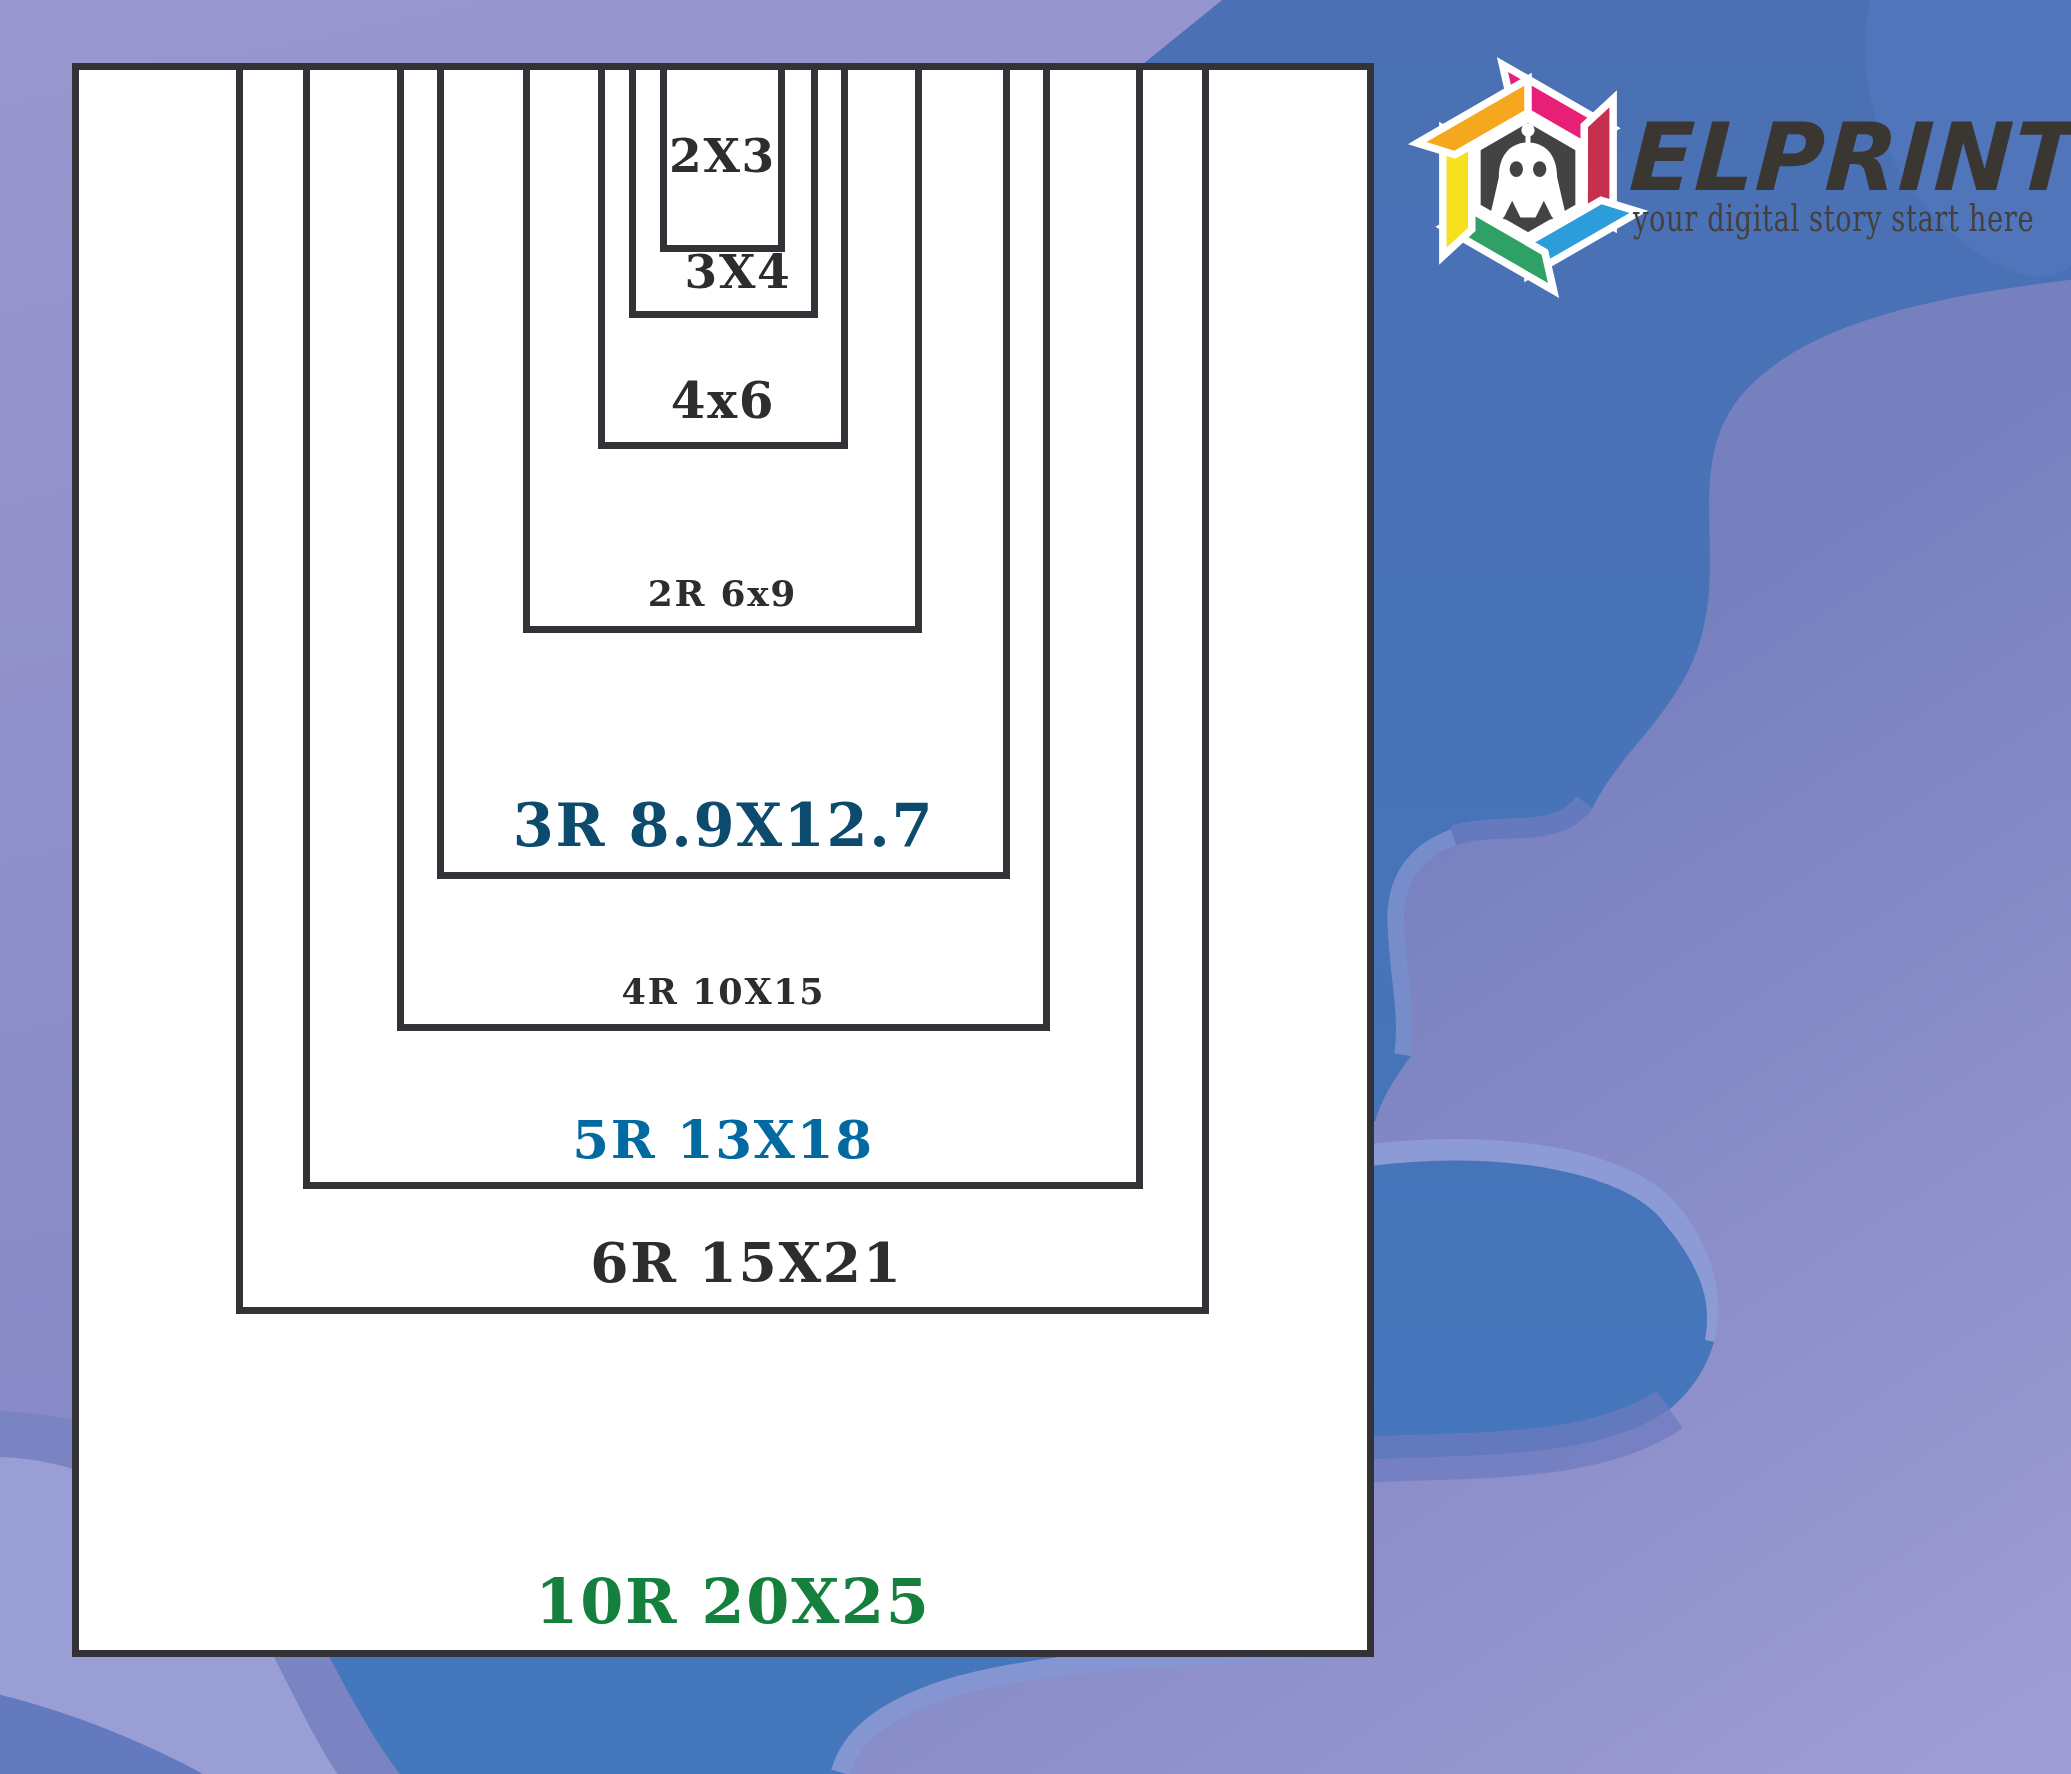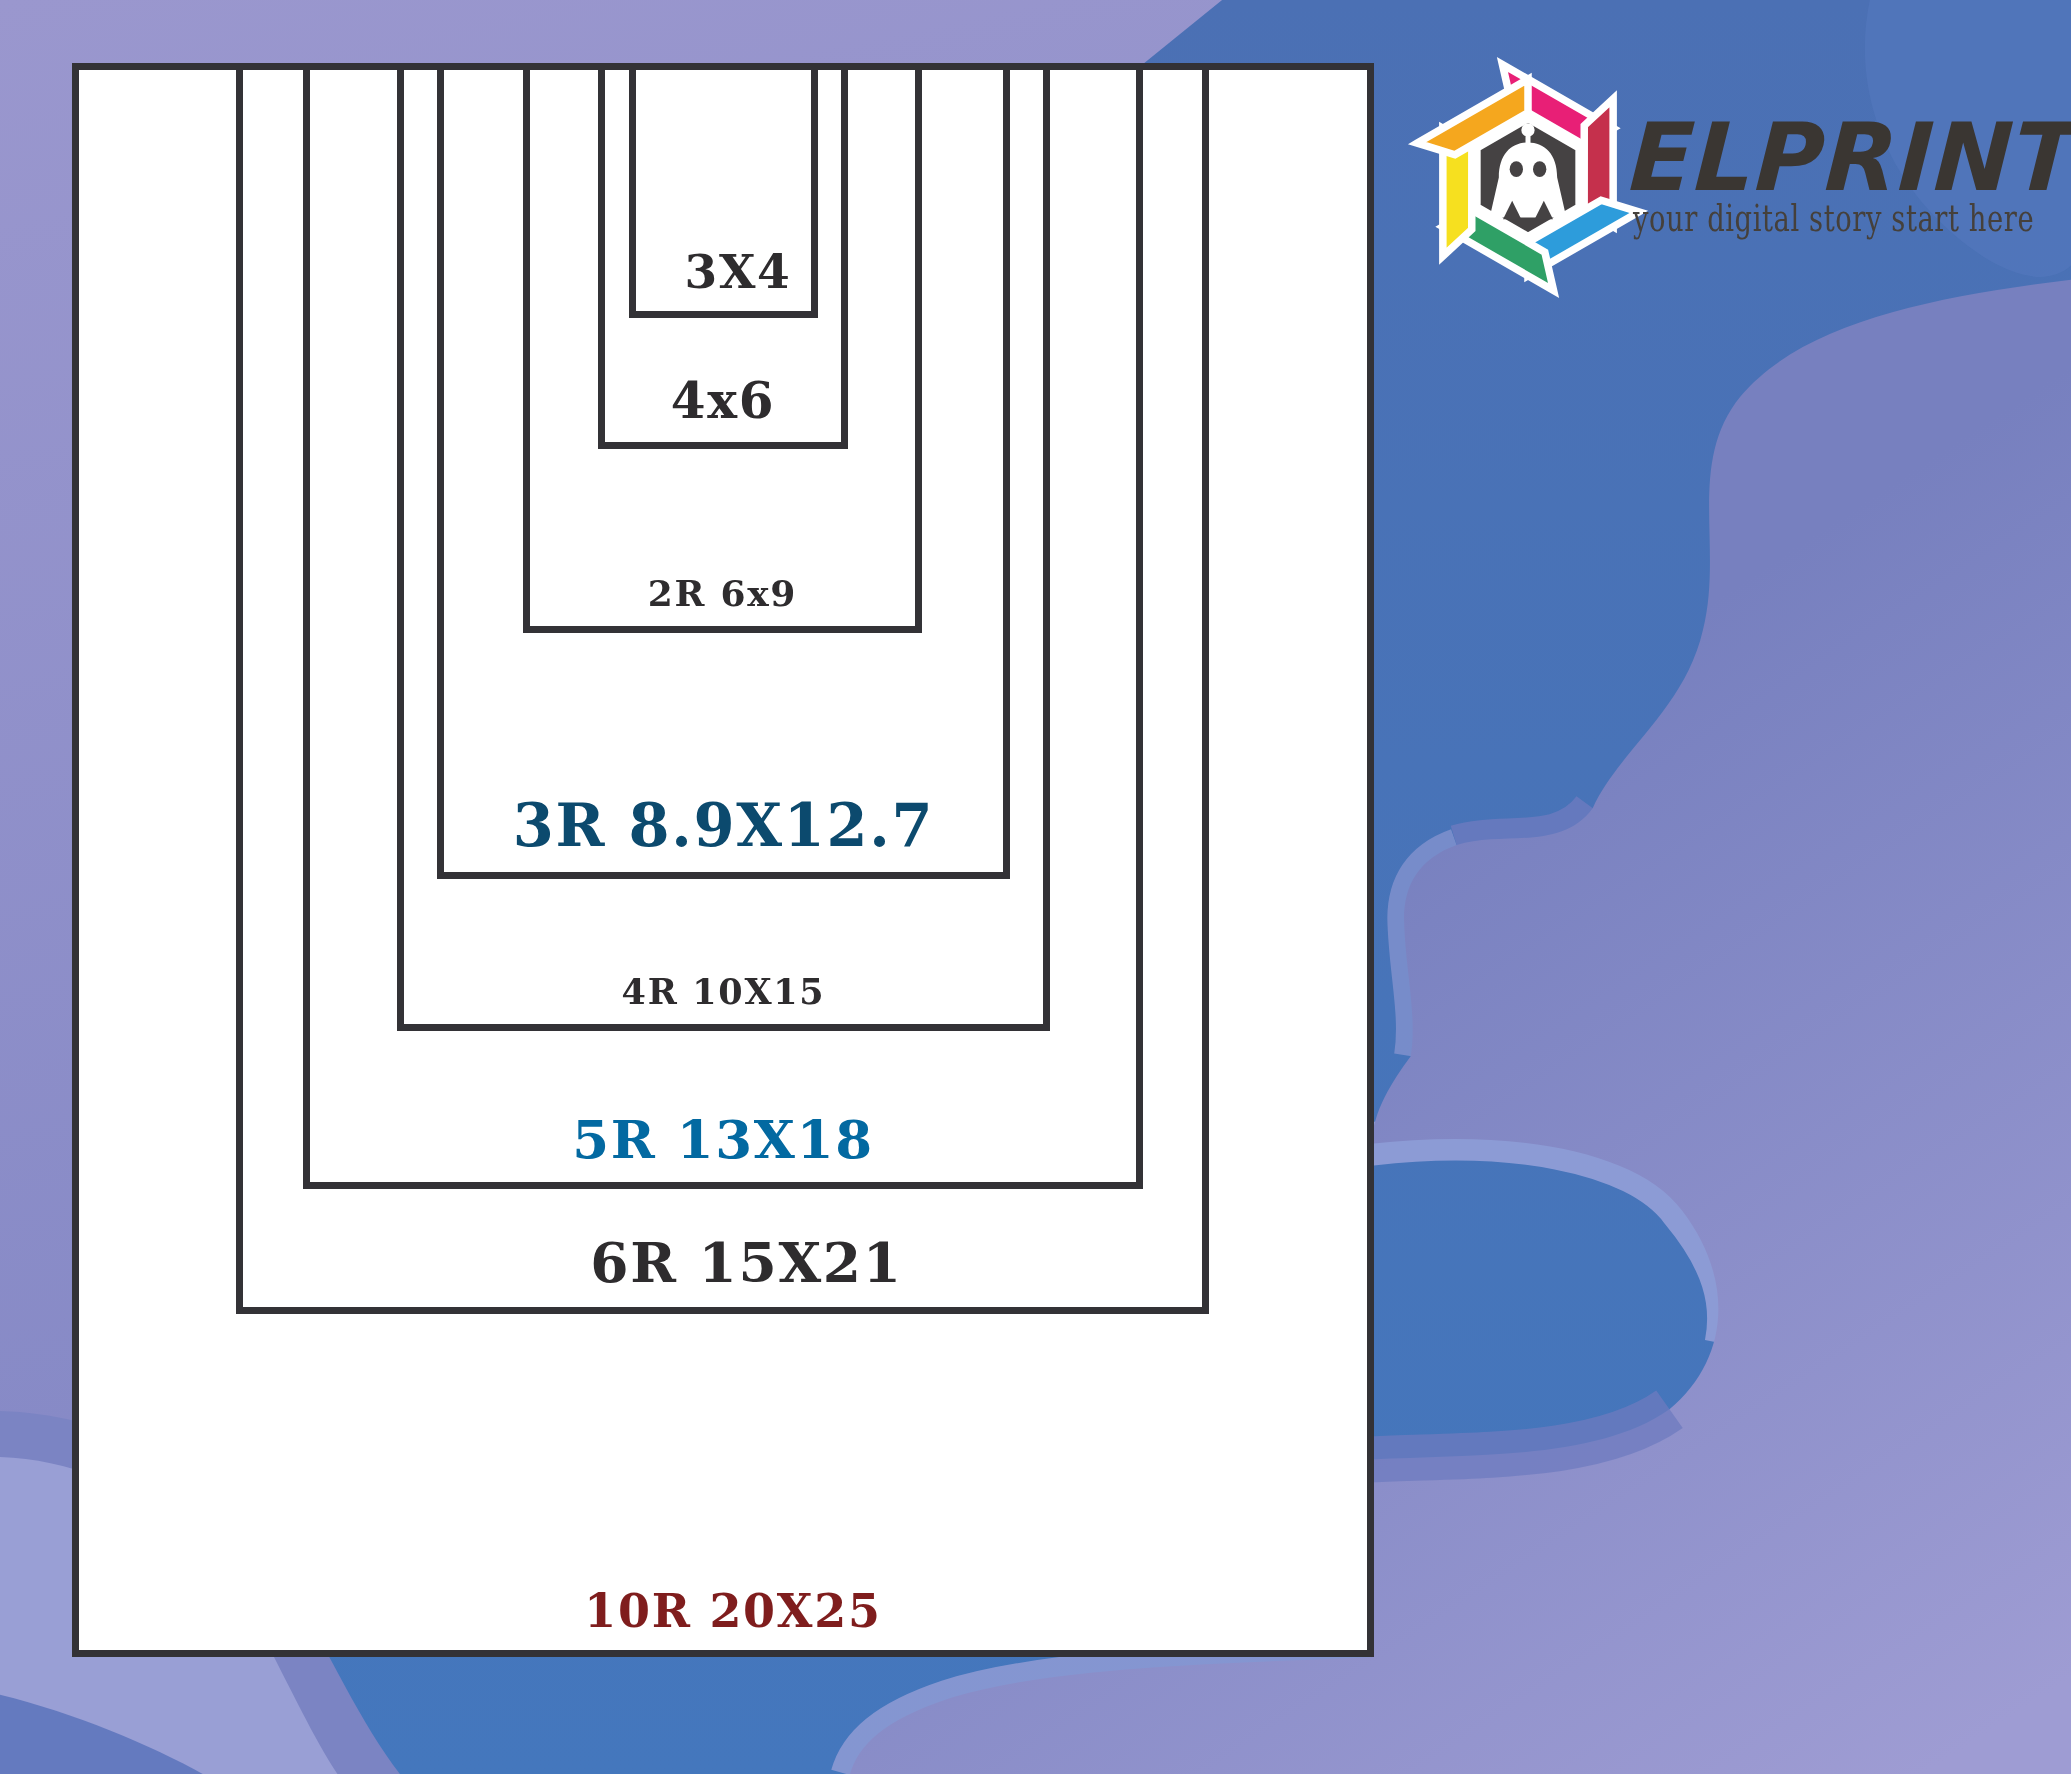--- a/index.html
+++ b/index.html
@@ -85,21 +85,21 @@
          L2481,2126 Z"></path>
     <path fill="none" stroke="#6d7bbf" stroke-width="55" opacity="0.75" d="M2000,1688 C1915,1748 1770,1742 1643,1748"></path>
 
     <path fill="#7b84c3" d="M0,1690 C160,1695 280,1780 345,1895 C400,1990 430,2060 480,2126 L0,2126 Z"></path>
     <path fill="#999fd5" d="M0,1745 C140,1750 250,1835 308,1945 C352,2030 375,2080 405,2126 L0,2126 Z"></path>
     <path fill="#5e76bc" opacity="0.9" d="M0,2030 C90,2052 180,2090 245,2126 L0,2126 Z"></path>
   </svg>
 
   <div id="diagram">
       <div class="size-rect" style="left: 72px; top: 63px; width: 1302px; height: 1594px; border-width: 7.5px; border-color: rgb(51, 50, 54); background: rgb(255, 255, 255);">
-        <div class="size-label bottom" style="font-size: 46px; color: #7f1d1d; margin-left: 20px;">10R 20X25</div>
+        <div class="size-label bottom" style="font-size: 62px; color: #15803d; margin-left: 20px;">10R 20X25</div>
       </div>
       <div class="size-rect" style="left: 236px; top: 63px; width: 973px; height: 1251px; border-width: 7.5px; border-color: rgb(51, 50, 54); background: rgb(255, 255, 255);">
         <div class="size-label bottom" style="font-size: 55px; color: rgb(46, 44, 46); margin-left: 48px;">6R 15X21</div>
       </div>
       <div class="size-rect" style="left: 303px; top: 63px; width: 840px; height: 1126px; border-width: 7.5px; border-color: rgb(51, 50, 54); background: rgb(255, 255, 255);">
         <div class="size-label bottom" style="font-size: 53px; color: #0369a1;">5R 13X18</div>
       </div>
       <div class="size-rect" style="left: 397px; top: 63px; width: 653px; height: 968px; border-width: 7.5px; border-color: rgb(51, 50, 54); background: rgb(255, 255, 255);">
         <div class="size-label bottom" style="font-size: 35px; color: rgb(46, 44, 46);">4R 10X15</div>
       </div>
@@ -107,20 +107,23 @@
         <div class="size-label bottom" style="font-size: 59px; color: #0c4a6e;">3R 8.9X12.7</div>
       </div>
       <div class="size-rect" style="left: 523px; top: 63px; width: 399px; height: 570px; border-width: 7.5px; border-color: rgb(51, 50, 54); background: rgb(255, 255, 255);">
         <div class="size-label bottom" style="font-size: 36px; color: rgb(46, 44, 46);">2R 6x9</div>
       </div>
       <div class="size-rect" style="left: 598px; top: 63px; width: 250px; height: 386px; border-width: 7.5px; border-color: rgb(51, 50, 54); background: rgb(255, 255, 255);">
         <div class="size-label bottom" style="font-size: 50px; color: rgb(46, 44, 46);">4x6</div>
       </div>
       <div class="size-rect" style="left: 629px; top: 63px; width: 189px; height: 255px; border-width: 7.5px; border-color: rgb(51, 50, 54); background: rgb(255, 255, 255);">
         <div class="size-label bottom" style="font-size: 47px; color: rgb(46, 44, 46); padding-left: 29px;">3X4</div>
+      </div>
+      <div class="size-rect" style="left: 660px; top: 63px; width: 125px; height: 189px; border-width: 7.5px; border-color: rgb(51, 50, 54); background: rgb(255, 255, 255);">
+        <div class="size-label center" style="font-size: 47px; color: rgb(46, 44, 46);">2X3</div>
       </div>
     </div>
 
   <div id="logo">
     <svg id="hexlogo" width="250" height="259" viewBox="-150 -155 300 310" aria-hidden="true">
       <g id="hex-segments" stroke="#ffffff" stroke-width="9" stroke-linejoin="miter">
           <path d="M -30.7,-135.7 L 102.2,-59 L 67.4,-38.9 L -20.2,-89.6 Z" fill="#E81F76" transform="rotate(0)"></path>
           <path d="M -30.7,-135.7 L 102.2,-59 L 67.4,-38.9 L -20.2,-89.6 Z" fill="#C5304C" transform="rotate(60)"></path>
           <path d="M -30.7,-135.7 L 102.2,-59 L 67.4,-38.9 L -20.2,-89.6 Z" fill="#2D9CDB" transform="rotate(120)"></path>
           <path d="M -30.7,-135.7 L 102.2,-59 L 67.4,-38.9 L -20.2,-89.6 Z" fill="#2FA066" transform="rotate(180)"></path>

